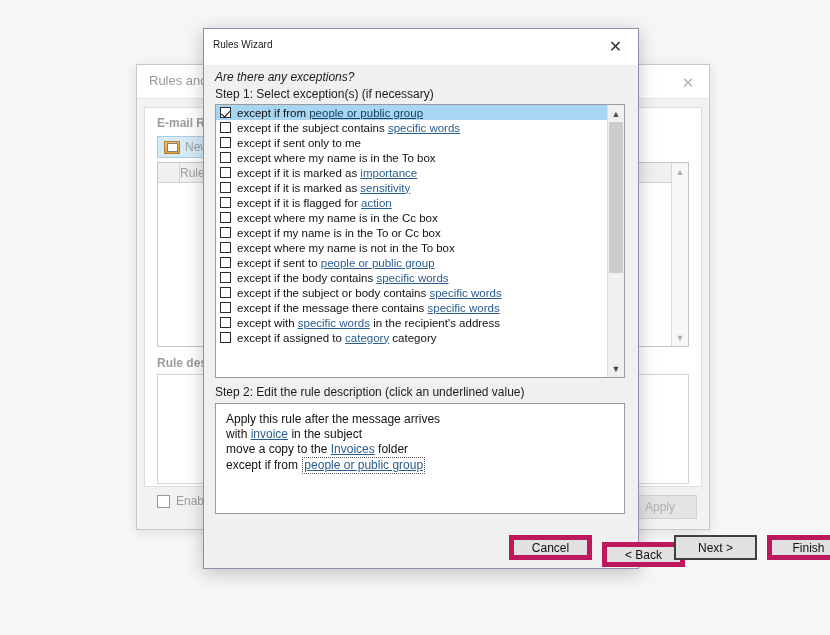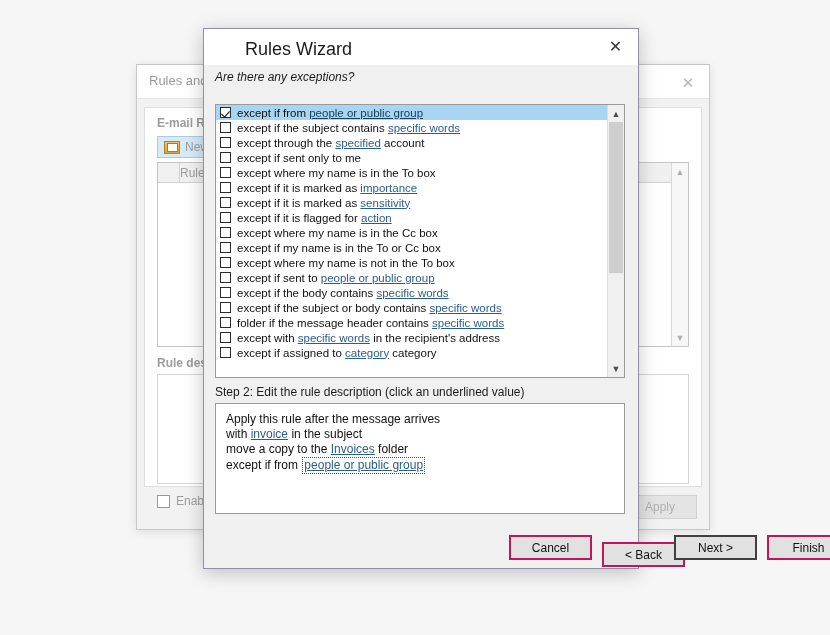--- a/index.html
+++ b/index.html
@@ -109,21 +109,21 @@
     background: #f0f0f0;
     border: 1px solid #8f8fa8;
     box-shadow: 0 4px 18px rgba(0,0,0,0.22);
   }
   .dlg-title {
     position: absolute; left:0; top:0; right:0; height: 36px;
     background:#ffffff;
   }
   .dlg-title .t {
     position:absolute; left:9px; top:10px;
-    font-size:18px; color:#1b1b1b;margin-left:32px;
+    font-size:10px; color:#1b1b1b;
   }
   .dlg-close {
     position:absolute; right:0; top:0; width:45px; height:36px;
     display:flex; align-items:center; justify-content:center;
     font-size:16px; color:#333; line-height:1;
   }
   .dlg-body {
     position:absolute; left:0; top:36px; right:0; bottom:0;
     background:#f0f0f0;
   }
@@ -180,21 +180,21 @@
   }
   .descline { font-size:12px; color:#111; line-height:15px; white-space:nowrap; }
   .focusbox {
     display:inline-block;
     border:1px dotted #555; padding:0 1px; margin-left:1px;
   }
 
   .btnrow { position:absolute; left:0; right:0; top:470px; height:40px; }
   .btn {
     position:absolute; top:0; width:83px; height:25px;
-    background:#e1e1e1; border:2px solid #be185d;
+    background:#e1e1e1; border:5px solid #be185d;
     font-size:12px; color:#111;
     display:flex; align-items:center; justify-content:center;
   }
   .btn.cancel { left:305px; }
   .btn.back   { left:398px;margin-top:7px; }
   .btn.next   { left:470px; border:2px solid #404040; }
   .btn.finish { left:563px; }
 </style>
 </head>
 <body>
@@ -235,37 +235,34 @@
   </div>
 
   <div class="dlg">
     <div class="dlg-title">
       <div class="t">Rules Wizard</div>
       <div class="dlg-close">✕</div>
     </div>
 
     <div class="dlg-body">
       <div class="q-text">Are there any exceptions?</div>
+      <div class="step1">Step 1: Select exception(s) (if necessary)</div>
 
       <div class="lstwrap">
         <div class="lst" id="exception-list">
             <div class="row sel">
               <span class="cbx on"></span>
               <span><span>except if from </span><span class="lnk">people or public group</span></span>
             </div>
             <div class="row">
               <span class="cbx"></span>
               <span><span>except if the subject contains </span><span class="lnk">specific words</span></span>
             </div>
             <div class="row">
               <span class="cbx"></span>
-              <span><span>except through the </span><span class="lnk">specified</span><span> account</span></span>
-            </div>
-            <div class="row">
-              <span class="cbx"></span>
               <span><span>except if sent only to me</span></span>
             </div>
             <div class="row">
               <span class="cbx"></span>
               <span><span>except where my name is in the To box</span></span>
             </div>
             <div class="row">
               <span class="cbx"></span>
               <span><span>except if it is marked as </span><span class="lnk">importance</span></span>
             </div>
@@ -296,21 +293,21 @@
             <div class="row">
               <span class="cbx"></span>
               <span><span>except if the body contains </span><span class="lnk">specific words</span></span>
             </div>
             <div class="row">
               <span class="cbx"></span>
               <span><span>except if the subject or body contains </span><span class="lnk">specific words</span></span>
             </div>
             <div class="row">
               <span class="cbx"></span>
-              <span><span>folder if the message header contains </span><span class="lnk">specific words</span></span>
+              <span><span>except if the message there contains </span><span class="lnk">specific words</span></span>
             </div>
             <div class="row">
               <span class="cbx"></span>
               <span><span>except with </span><span class="lnk">specific words</span><span> in the recipient's address</span></span>
             </div>
             <div class="row">
               <span class="cbx"></span>
               <span><span>except if assigned to </span><span class="lnk">category</span><span> category</span></span>
             </div>
           </div>

